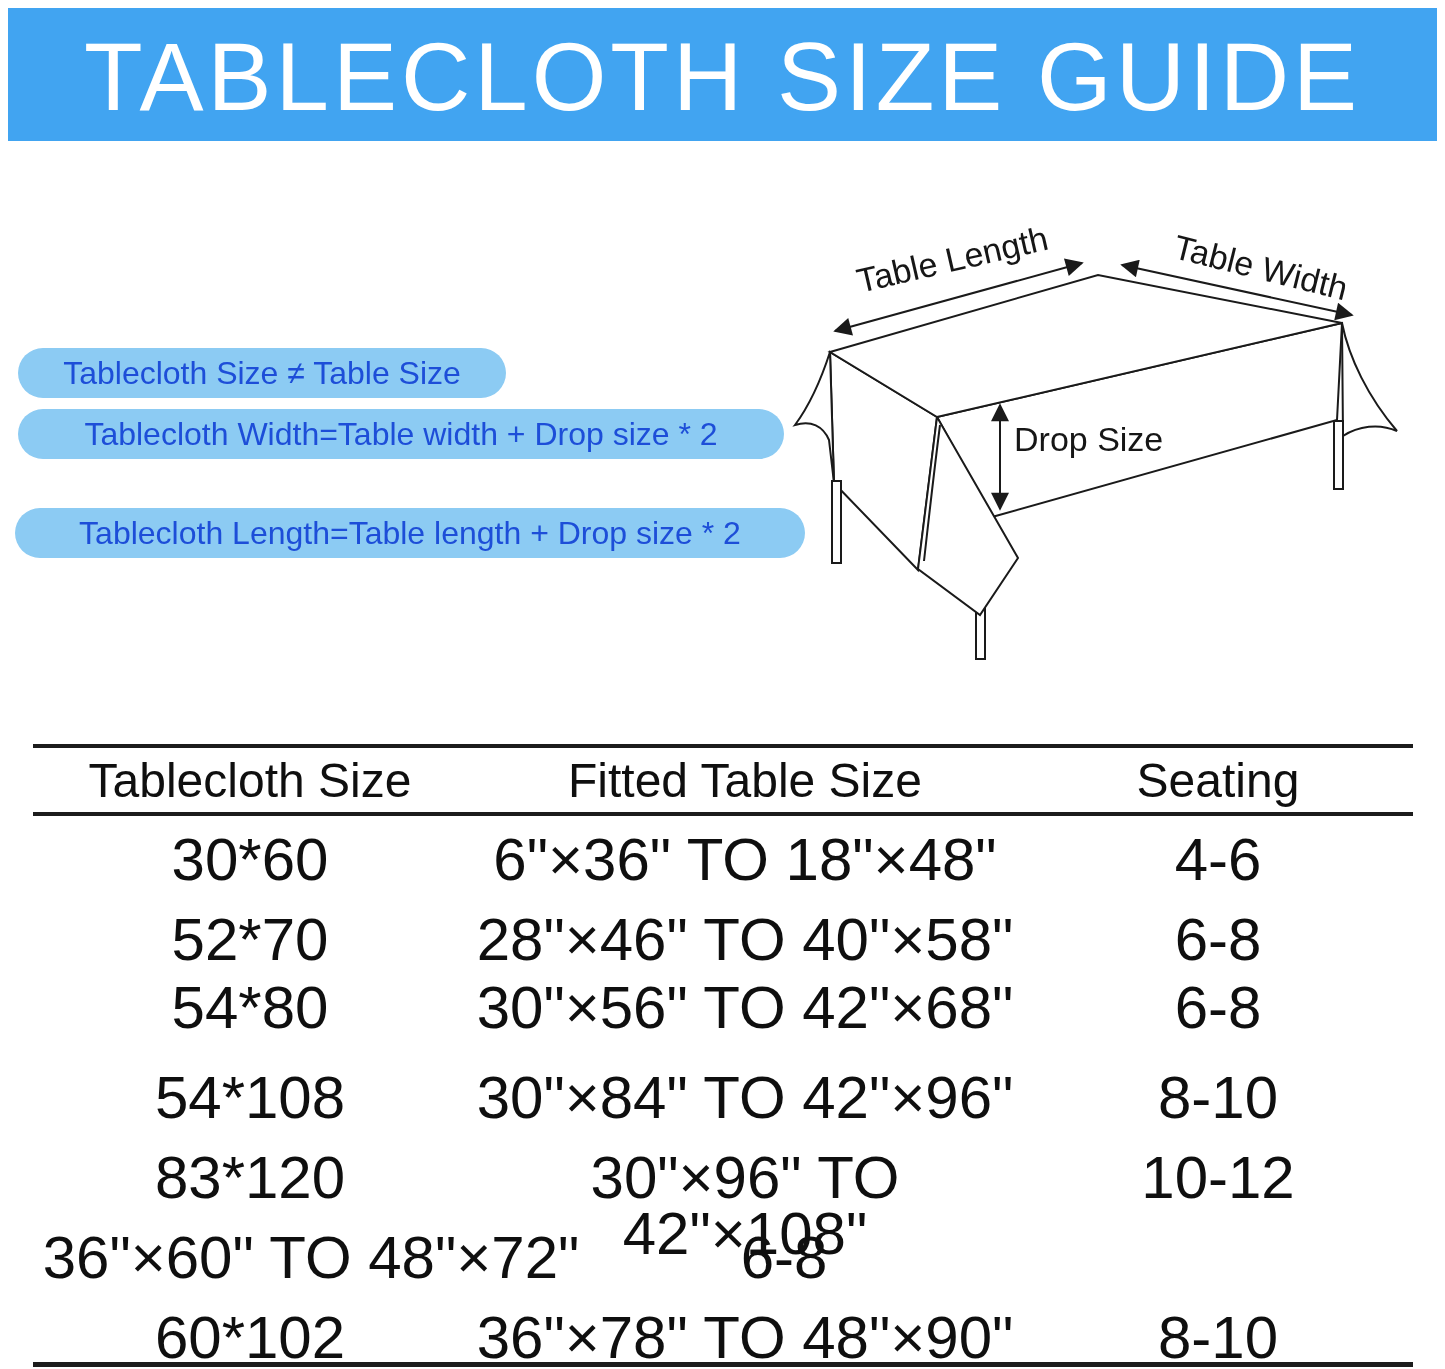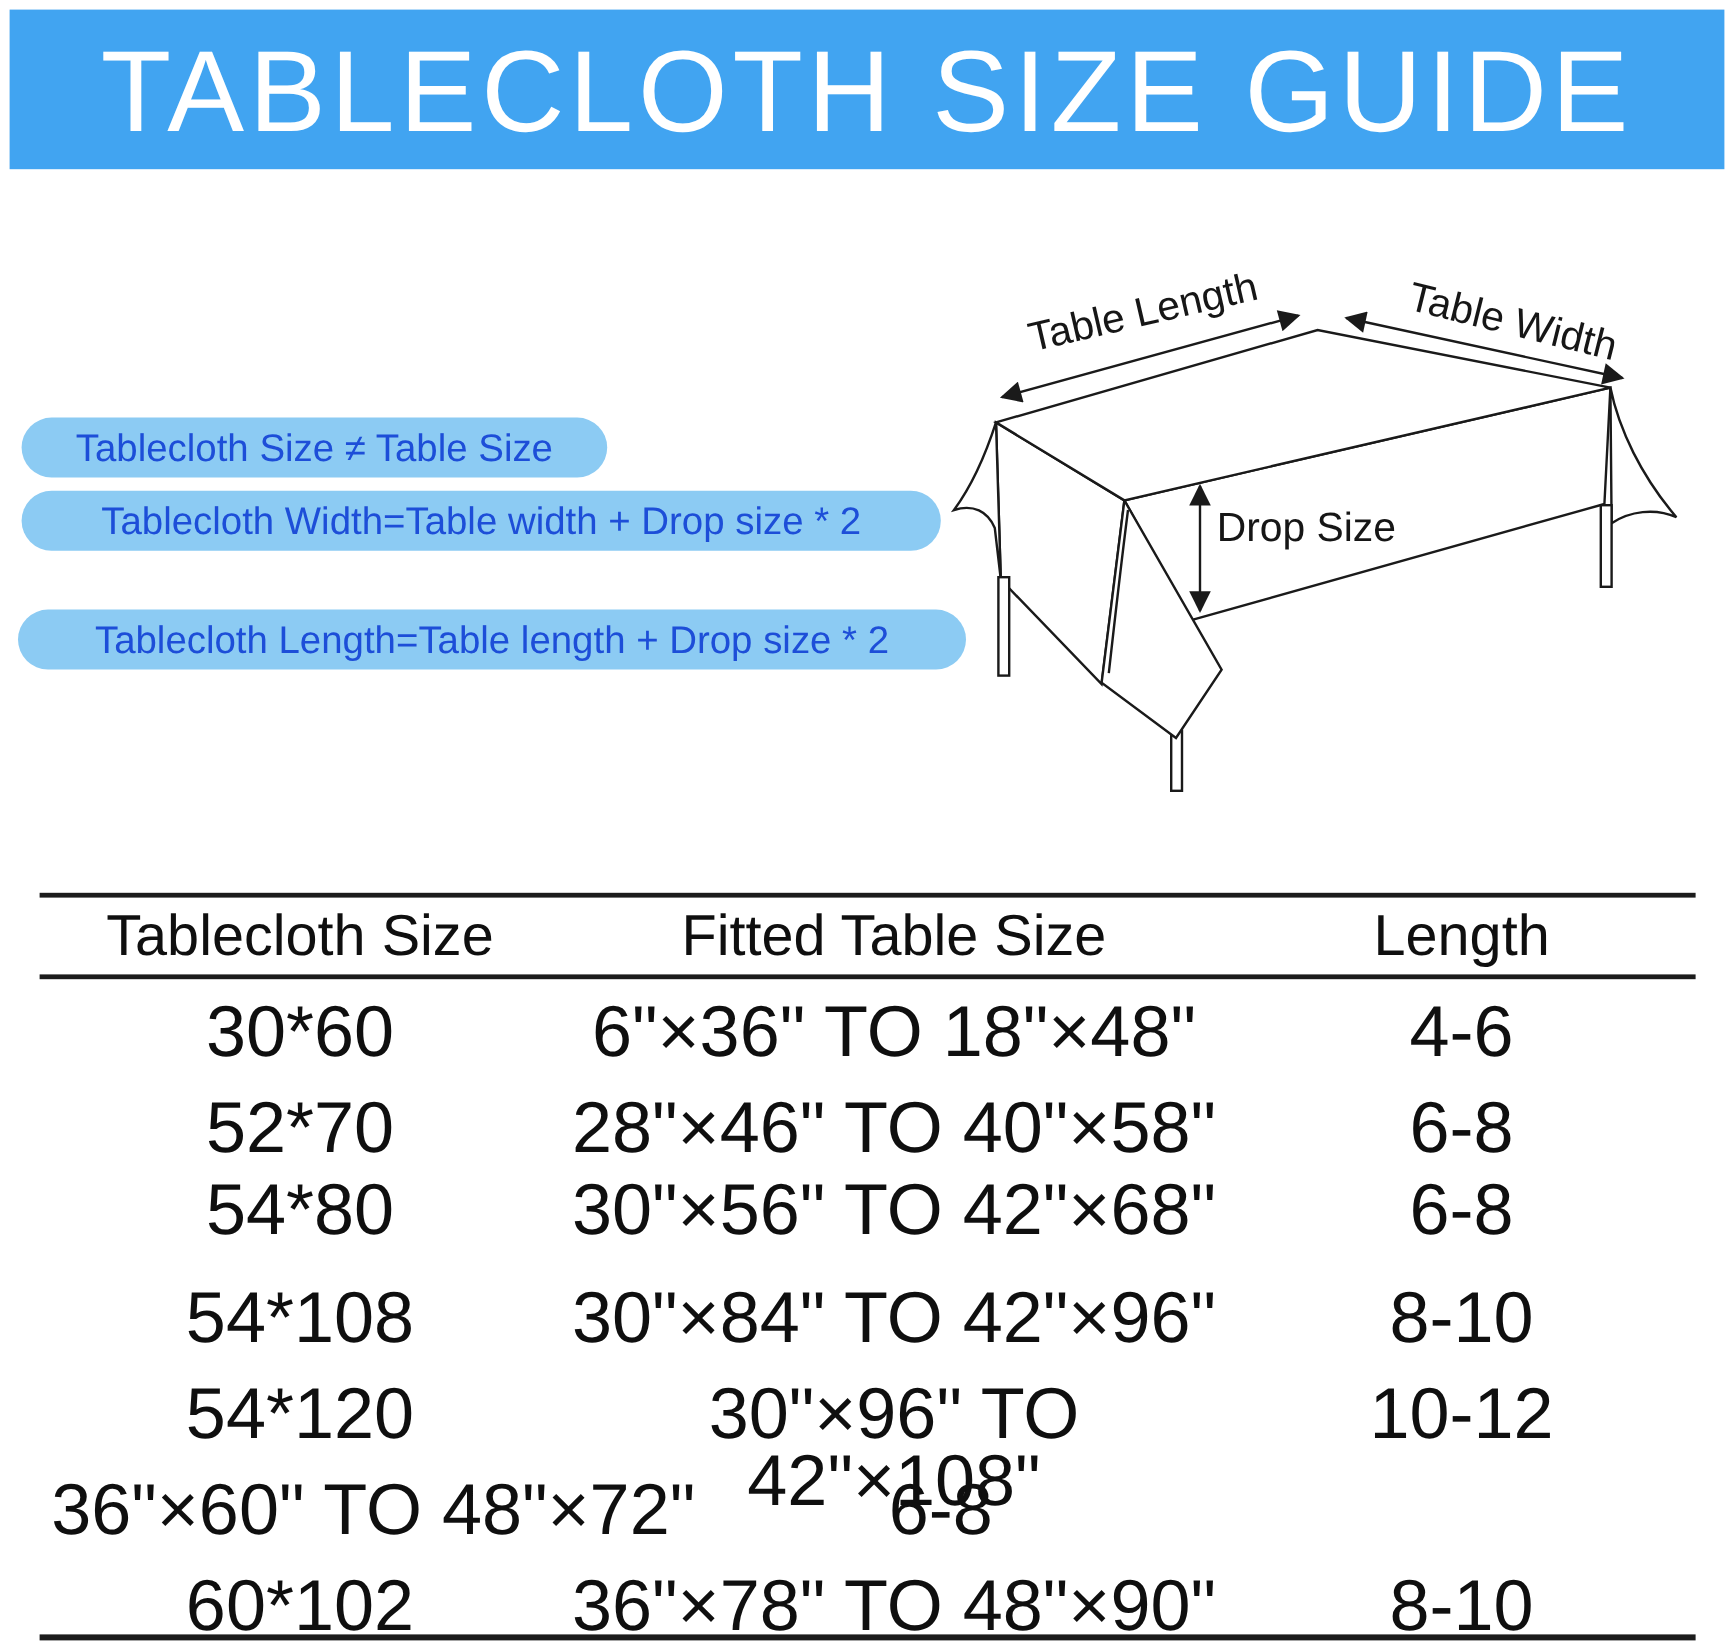--- a/index.html
+++ b/index.html
@@ -85,21 +85,21 @@
 
   <line class="ln" x1="210" y1="180" x2="210" y2="284" marker-start="url(#ah)" marker-end="url(#ah)"></line>
   <text x="224" y="226" text-anchor="start">Drop Size</text>
 </svg>
 
 <div class="tbl">
   <div class="rule" id="rule-top"></div>
   <div class="thead">
     <span class="c1">Tablecloth Size</span>
     <span class="c2">Fitted Table Size</span>
-    <span class="c3">Length</span>
+    <span class="c3">Seating</span>
   </div>
   <div class="rule" id="rule-head"></div>
 
   <div class="trow" style="top:88px">
     <span class="c1">30*60</span>
     <span class="c2">6"×36" TO 18"×48"</span>
     <span class="c3">4-6</span>
   </div>
   <div class="trow" style="top:168px">
     <span class="c1">52*70</span>
@@ -110,21 +110,21 @@
     <span class="c1">54*80</span>
     <span class="c2">30"×56" TO 42"×68"</span>
     <span class="c3">6-8</span>
   </div>
   <div class="trow" style="top:326px">
     <span class="c1">54*108</span>
     <span class="c2">30"×84" TO 42"×96"</span>
     <span class="c3">8-10</span>
   </div>
   <div class="trow" style="top:406px">
-    <span class="c1">54*120</span>
+    <span class="c1">83*120</span>
     <span class="c2">30"×96" TO 42"×108"</span>
     <span class="c3">10-12</span>
   </div>
   <div class="trow" style="top:486px">
     <span class="c2">36"×60" TO 48"×72"</span>
     <span class="c3">6-8</span>
   </div>
   <div class="trow" style="top:566px">
     <span class="c1">60*102</span>
     <span class="c2">36"×78" TO 48"×90"</span>

